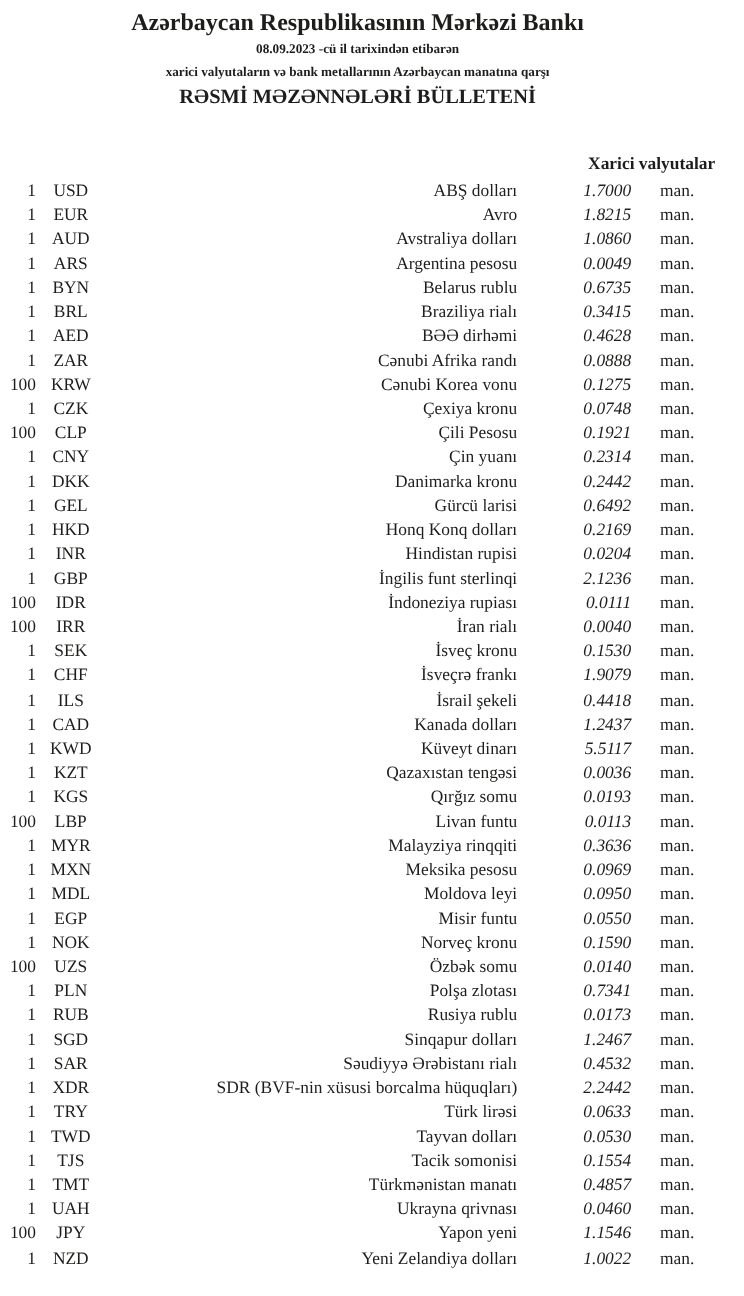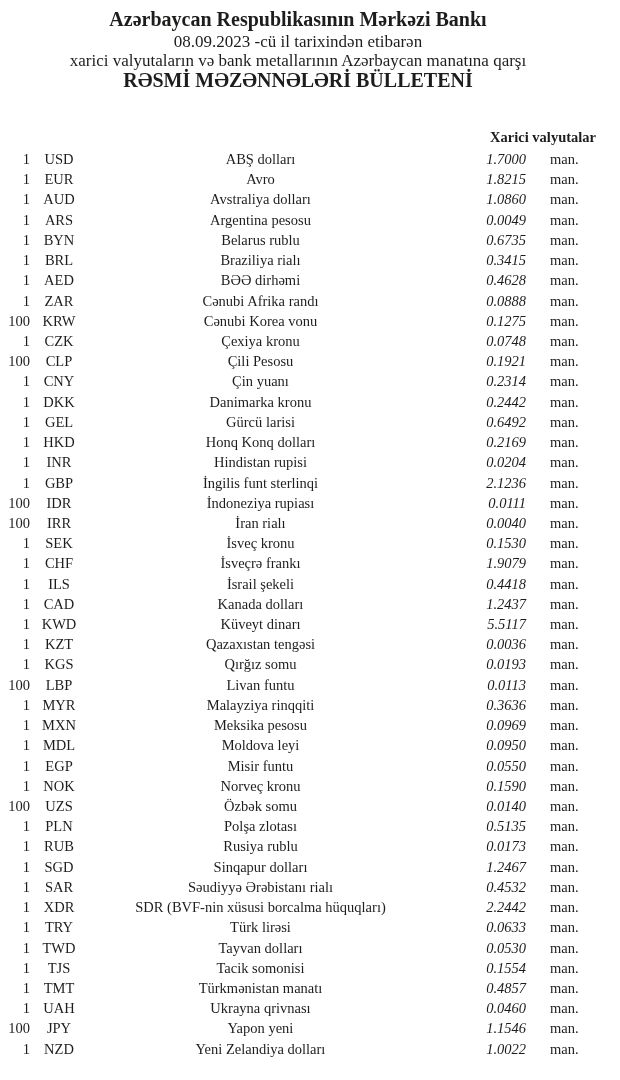--- a/index.html
+++ b/index.html
@@ -20,26 +20,26 @@
   .doc-header {
     text-align: center;
   }
   .bank-title {
     margin: 6px 0 0 0;
     font-size: 20px;
     line-height: 26px;
     font-weight: bold;
   }
   .sub-line {
+    font-size: 11px;
+    line-height: 19px;
+    font-weight: bold;
+  }
+  .bulletin-line {
     font-size: 17px;
-    line-height: 19px;
-    font-weight: normal;
-  }
-  .bulletin-line {
-    font-size: 20px;
     line-height: 21px;
     font-weight: bold;
   }
   .section-title {
     margin: 36px 0 0 0;
     text-align: right;
     font-size: 14.5px;
     line-height: 20px;
     font-weight: bold;
   }
@@ -51,21 +51,21 @@
     grid-template-columns: 27px 58px 1fr 95px 43px;
     padding-left: 3px;
     padding-right: 27px;
     height: 20.22px;
     line-height: 20.22px;
     font-size: 14.5px;
     white-space: nowrap;
   }
   .qty  { text-align: right; }
   .code { text-align: center; }
-  .name { padding-left: 2px; text-align: center; overflow: hidden; }
+  .name { padding-left: 2px; text-align: right; overflow: hidden; }
   .rate { font-weight: normal; font-style: italic; text-align: right; }
   .unit { padding-left: 24px; text-align: left; }
 </style>
 </head>
 <body>
 
 <div class="page">
 
   <header class="doc-header">
     <h1 class="bank-title">Azərbaycan Respublikasının Mərkəzi Bankı</h1>
@@ -338,21 +338,21 @@
     <span class="code">UZS</span>
     <span class="name">Özbək somu</span>
     <span class="rate">0.0140</span>
     <span class="unit">man.</span>
   </div>
 
   <div class="row">
     <span class="qty">1</span>
     <span class="code">PLN</span>
     <span class="name">Polşa zlotası</span>
-    <span class="rate">0.5135</span>
+    <span class="rate">0.7341</span>
     <span class="unit">man.</span>
   </div>
 
   <div class="row">
     <span class="qty">1</span>
     <span class="code">RUB</span>
     <span class="name">Rusiya rublu</span>
     <span class="rate">0.0173</span>
     <span class="unit">man.</span>
   </div>

